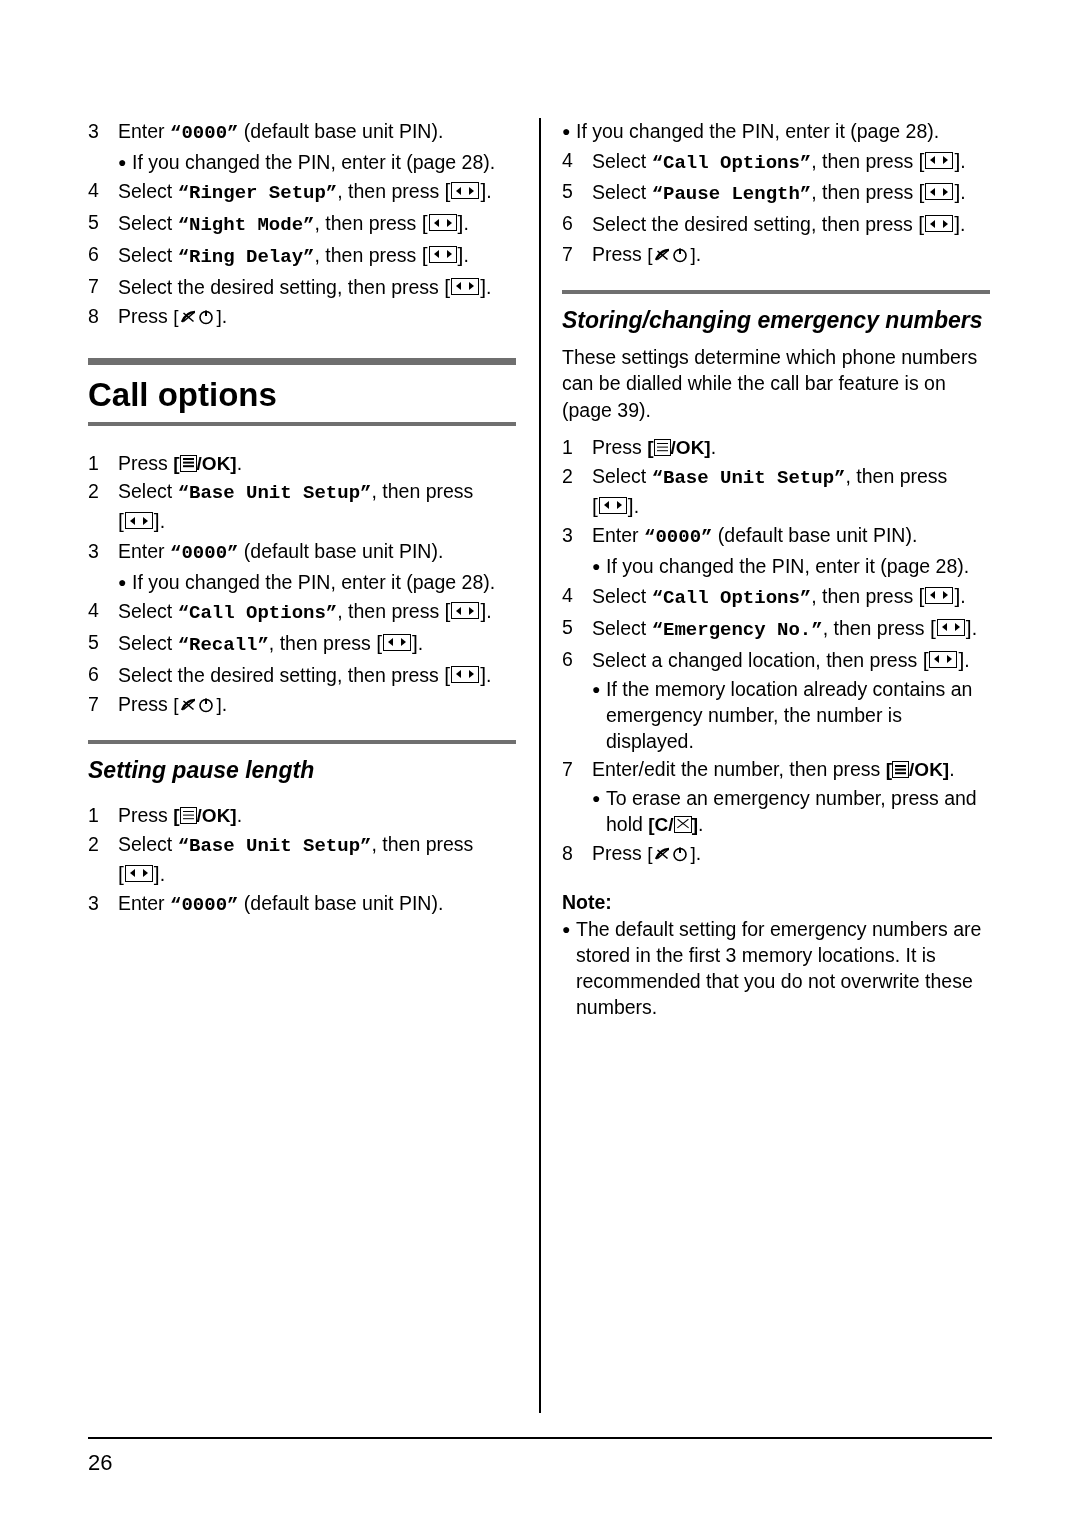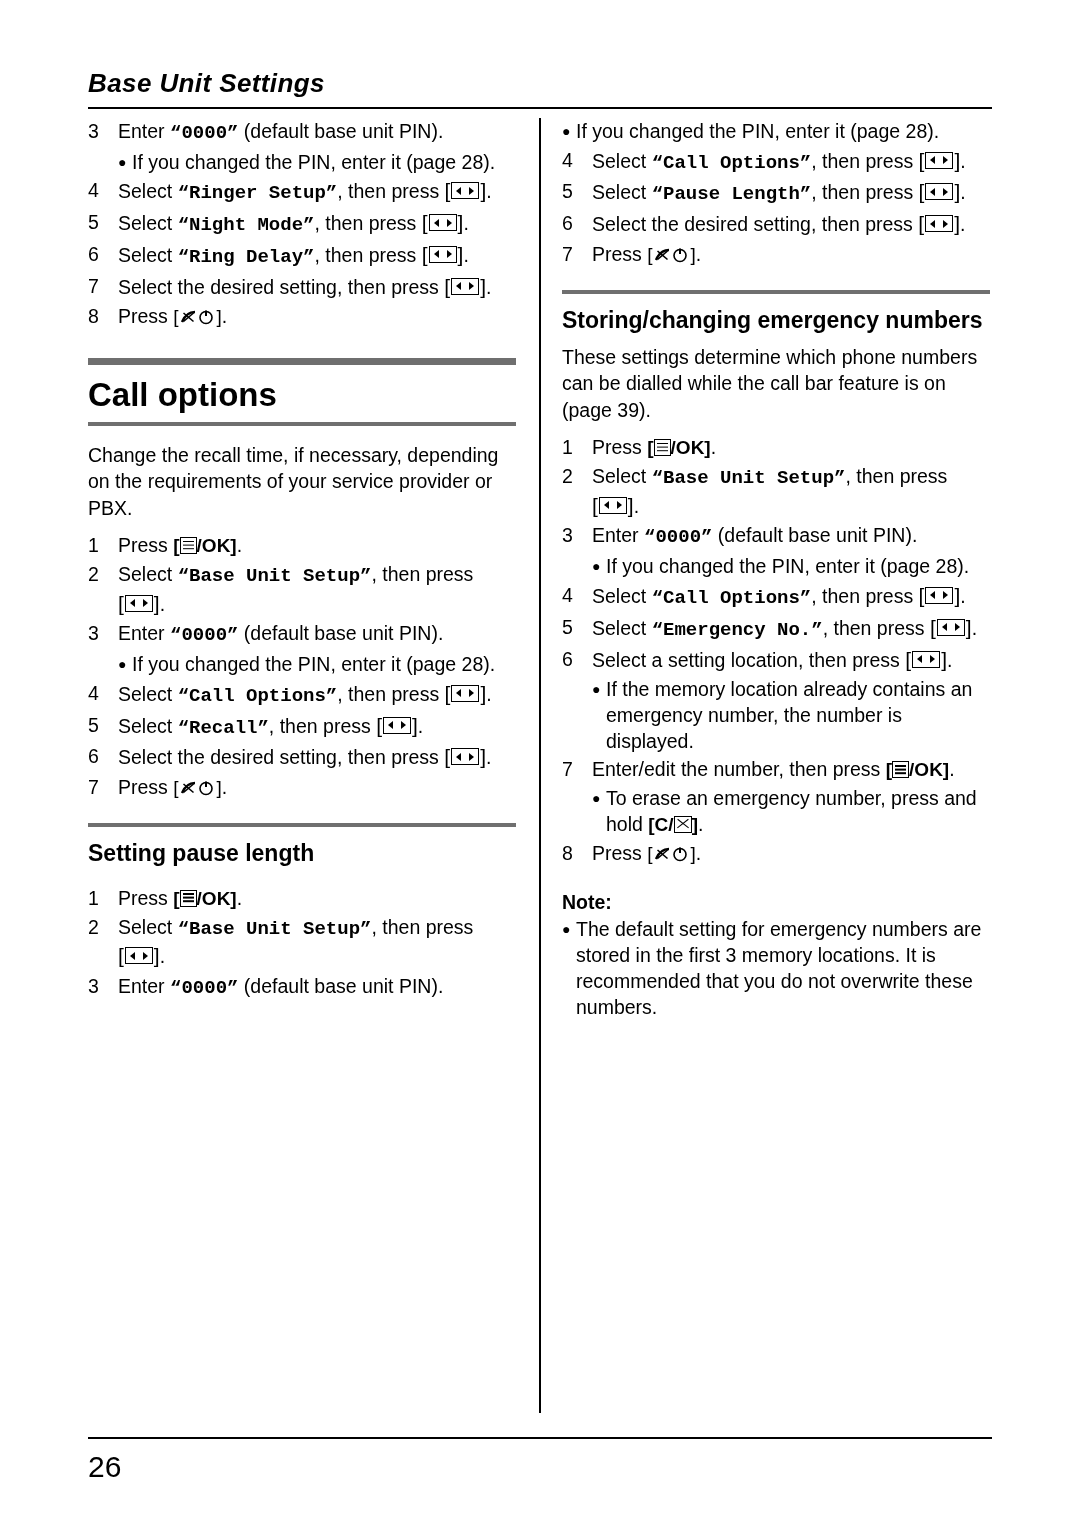--- a/index.html
+++ b/index.html
@@ -64,21 +64,21 @@
     position: absolute;
     left: 88px;
     top: 1437px;
     width: 904px;
     border-top: 2px solid #000;
   }
   .page-num {
     position: absolute;
     left: 88px;
     top: 1450px;
-    font-size: 30px;
+    font-size: 22px;
     text-align: right;
   }
 
   
   .step {
     display: flex;
     font-size: 19.5px;
     line-height: 1.36;
     margin-bottom: 2px;
   }
@@ -136,20 +136,21 @@
     border-top: 4px solid #6f6f6f;
     margin-top: 22px;
     margin-bottom: 12px;
     width: 428px;
   }
   .section-title {
     font-size: 23px;
     font-weight: bold;
     line-height: 1.22;
     margin-bottom: 10px;
+    font-style: italic;
   }
   .gap-sm { height: 8px; }
   .note-title {
     font-size: 19.5px;
     font-weight: bold;
     margin-top: 24px;
     margin-bottom: 2px;
   }
 
   
@@ -242,24 +243,20 @@
     background: #000;
   }
   .glyph-clear::before { transform: rotate(38deg); }
   .glyph-clear::after { transform: rotate(-38deg); }
 </style>
 </head>
 <body>
 
 <div class="page">
 
-  <div class="header">
-    <div class="header-title">Base Unit Settings</div>
-    <div class="header-rule"></div>
-  </div>
 
   <div class="divider"></div>
 
   <div class="columns">
 
     <div class="col col-left">
 
       <div class="step">
         <div class="step-num">3</div>
         <div class="step-body"><span>Enter </span><span class="mono">“0000”</span><span> (default base unit PIN).</span></div>
@@ -299,21 +296,20 @@
                   <circle cx="26" cy="8.5" r="6"></circle>
                   <path d="M26 1.5 L26 7" stroke-width="2"></path>
                 </g>
               </svg>]</span><span>.</span></div>
       </div>
 
       <div class="chapter-rule-top"></div>
       <div class="chapter-title">Call options</div>
       <div class="chapter-rule-bottom"></div>
 
-      <div class="para">Change the recall time, if necessary, depending on the requirements of your service provider or PBX.</div>
       <div class="gap-sm"></div>
 
       <div class="step">
         <div class="step-num">1</div>
         <div class="step-body"><span>Press </span><span class="key-menu">[<span class="glyph-menu"></span>/OK]</span><span>.</span></div>
       </div>
 
       <div class="step">
         <div class="step-num">2</div>
         <div class="step-body"><span>Select </span><span class="mono">“Base Unit Setup”</span><span>, then press </span><span class="key-nav"><span class="brk">[</span><span class="navbox"></span><span class="brk">]</span></span><span>.</span></div>
@@ -431,21 +427,21 @@
       <div class="step">
         <div class="step-num">4</div>
         <div class="step-body"><span>Select </span><span class="mono">“Call Options”</span><span>, then press </span><span class="key-nav"><span class="brk">[</span><span class="navbox"></span><span class="brk">]</span></span><span>.</span></div>
       </div>
       <div class="step">
         <div class="step-num">5</div>
         <div class="step-body"><span>Select </span><span class="mono">“Emergency No.”</span><span>, then press </span><span class="key-nav"><span class="brk">[</span><span class="navbox"></span><span class="brk">]</span></span><span>.</span></div>
       </div>
       <div class="step">
         <div class="step-num">6</div>
-        <div class="step-body"><span>Select a setting location, then press </span><span class="key-nav"><span class="brk">[</span><span class="navbox"></span><span class="brk">]</span></span><span>.</span></div>
+        <div class="step-body"><span>Select a changed location, then press </span><span class="key-nav"><span class="brk">[</span><span class="navbox"></span><span class="brk">]</span></span><span>.</span></div>
       </div>
       <div class="bullet">
         <div class="bullet-dot">●</div>
         <div class="bullet-body">If the memory location already contains an emergency number, the number is displayed.</div>
       </div>
       <div class="step">
         <div class="step-num">7</div>
         <div class="step-body"><span>Enter/edit the number, then press </span><span class="key-menu">[<span class="glyph-menu"></span>/OK]</span><span>.</span></div>
       </div>
       <div class="bullet">

